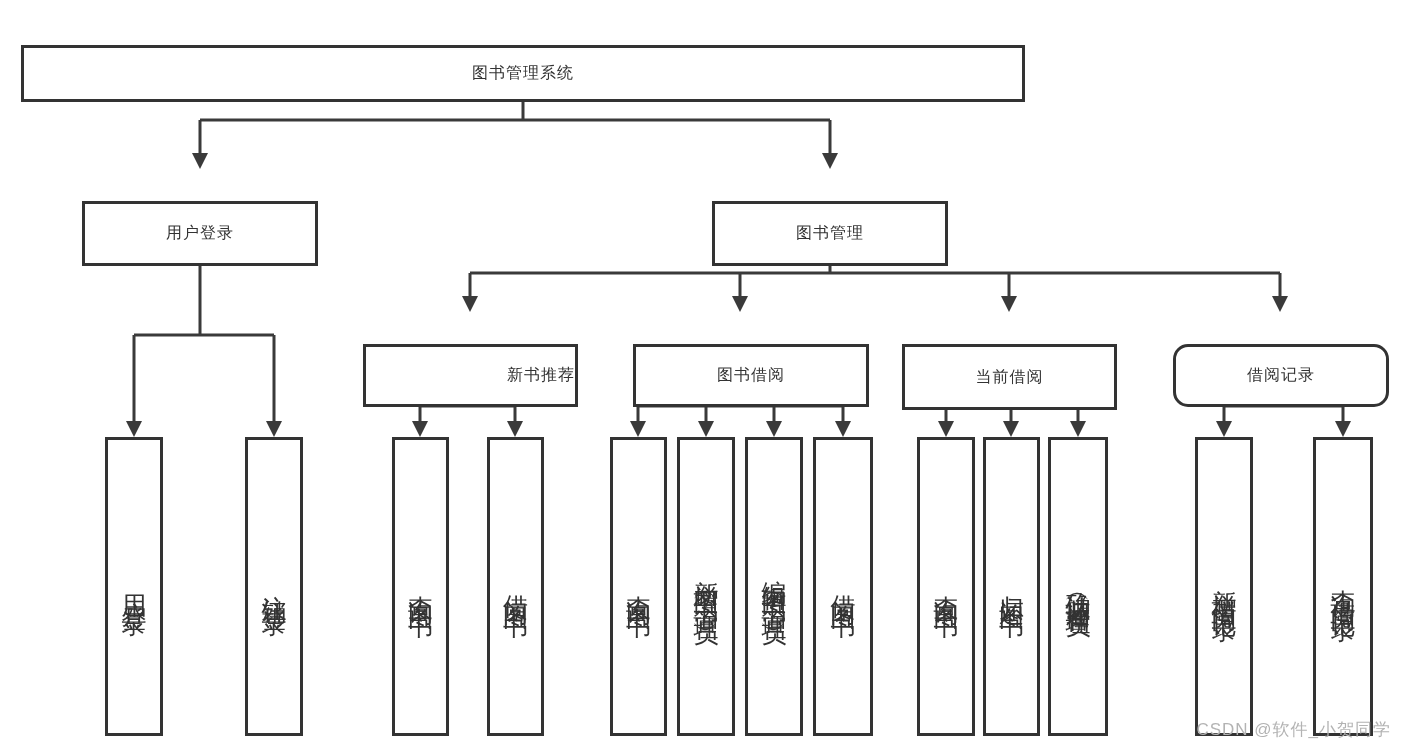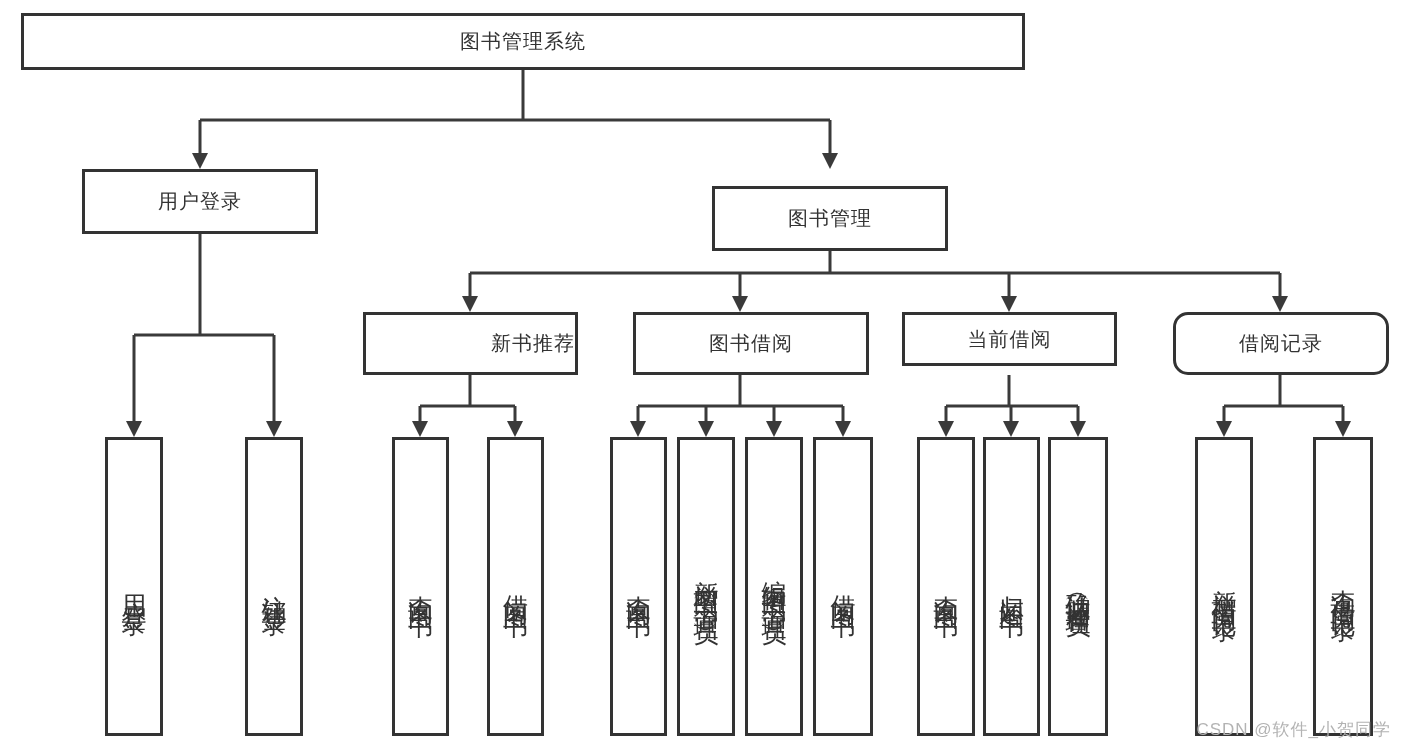--- a/index.html
+++ b/index.html
@@ -15,21 +15,21 @@
   .wires polygon{fill:#3a3a3a;stroke:none;}
   .node{
     position:absolute;
     box-sizing:border-box;
     border:3px solid #333333;
     background:#ffffff;
     display:flex;align-items:center;justify-content:center;
     color:#333333;
     z-index:2;
   }
-  .hnode{font-size:20px;letter-spacing:1px;}
+  .hnode{font-size:16px;letter-spacing:1px;margin-top:32px;}
   .vnode{font-size:25px;}
   .vnode .vtext{
     writing-mode:vertical-rl;
     text-orientation:mixed;
     letter-spacing:6px;
     line-height:1;
     white-space:nowrap;
   }
   .watermark{
     position:absolute;
@@ -88,31 +88,31 @@
     </g>
   </svg>
 
   <div class="node hnode" style="left:21px;top:13px;width:1004px;height:57px;">
     <span>图书管理系统</span>
   </div>
 
   <div class="node hnode" style="left:82px;top:169px;width:236px;height:65px;">
     <span>用户登录</span>
   </div>
-  <div class="node hnode" style="left:712px;top:186px;width:236px;height:65px;text-align:right;">
+  <div class="node hnode" style="left:712px;top:169px;width:236px;height:65px;text-align:right;">
     <span>图书管理</span>
   </div>
 
   <div class="node hnode" style="left:363px;top:312px;width:215px;height:63px;justify-content:flex-end;">
     <span>新书推荐</span>
   </div>
   <div class="node hnode" style="left:633px;top:312px;width:236px;height:63px;">
     <span>图书借阅</span>
   </div>
-  <div class="node hnode" style="left:902px;top:312px;width:215px;height:54px;">
+  <div class="node hnode" style="left:902px;top:312px;width:215px;height:66px;">
     <span>当前借阅</span>
   </div>
   <div class="node hnode" style="left:1173px;top:312px;width:216px;height:63px;border-radius:15px;">
     <span>借阅记录</span>
   </div>
 
   <div class="node vnode" style="left:105px;top:437px;width:58px;height:299px;">
     <span class="vtext">用户登录</span>
   </div>
   <div class="node vnode" style="left:245px;top:437px;width:58px;height:299px;">

